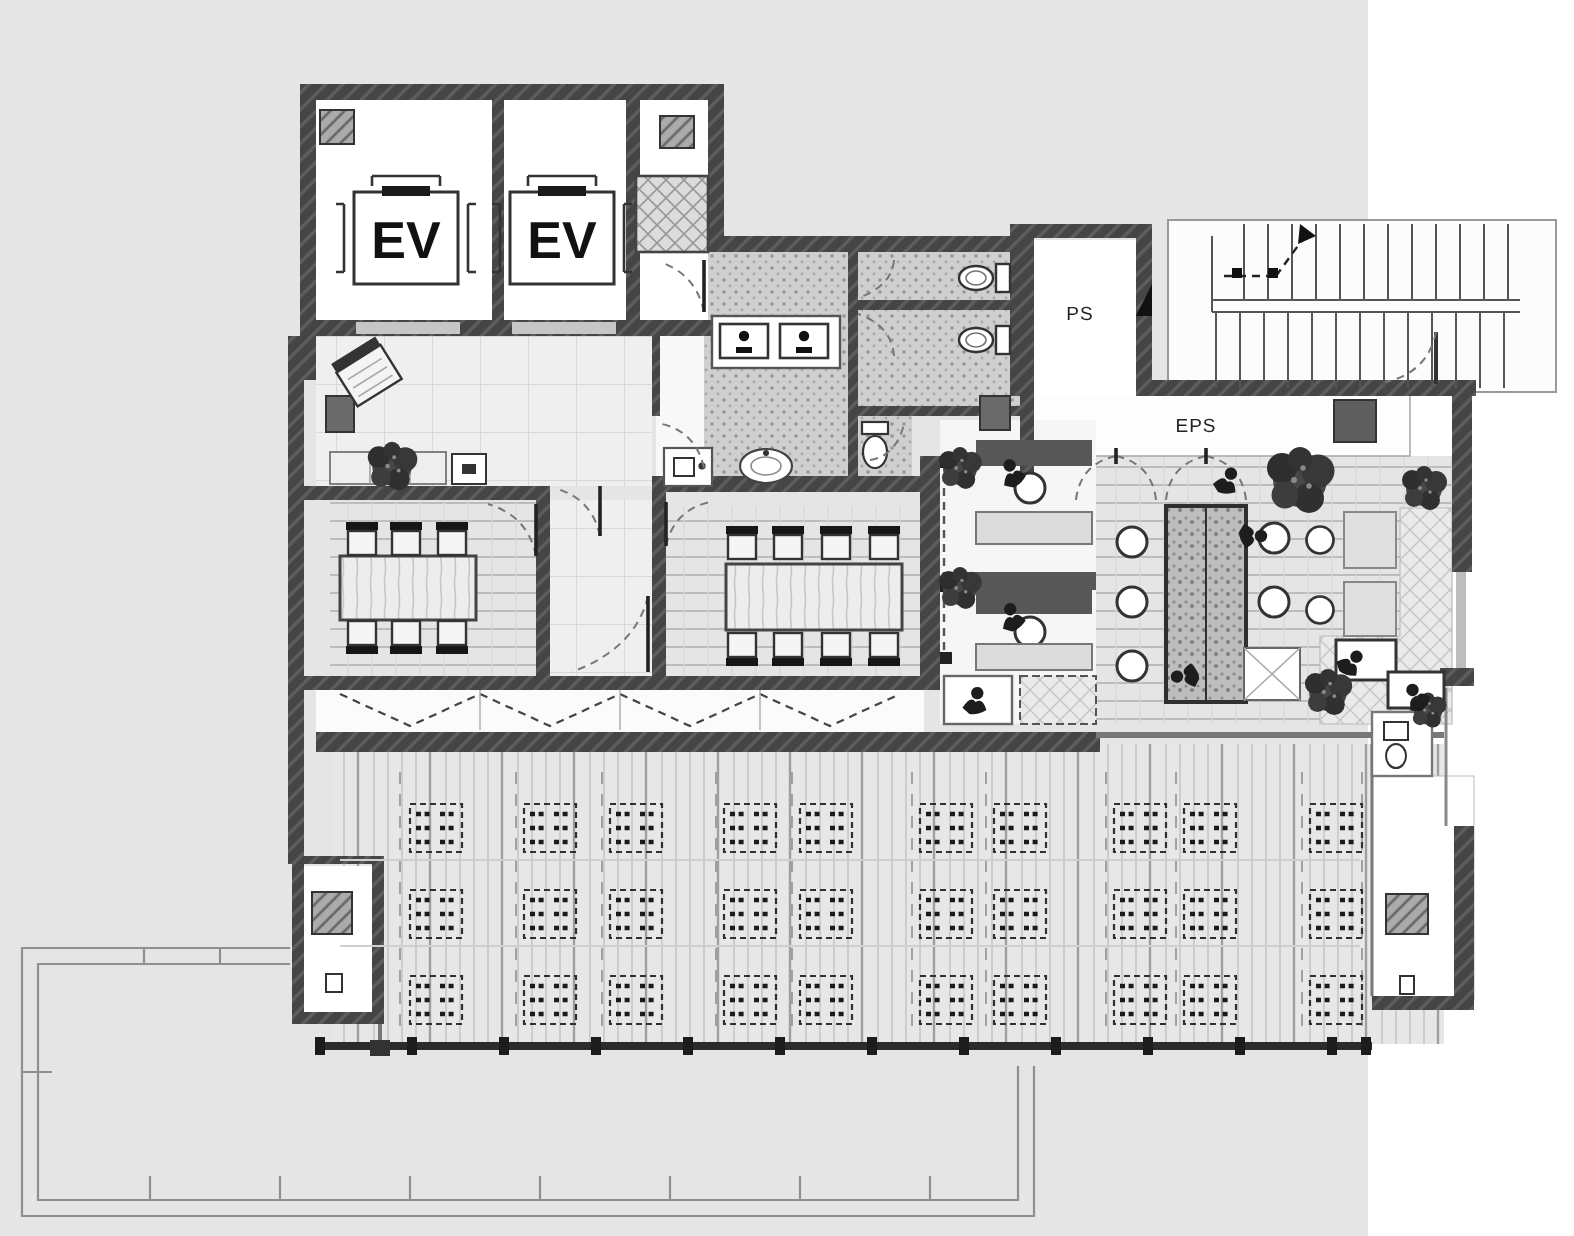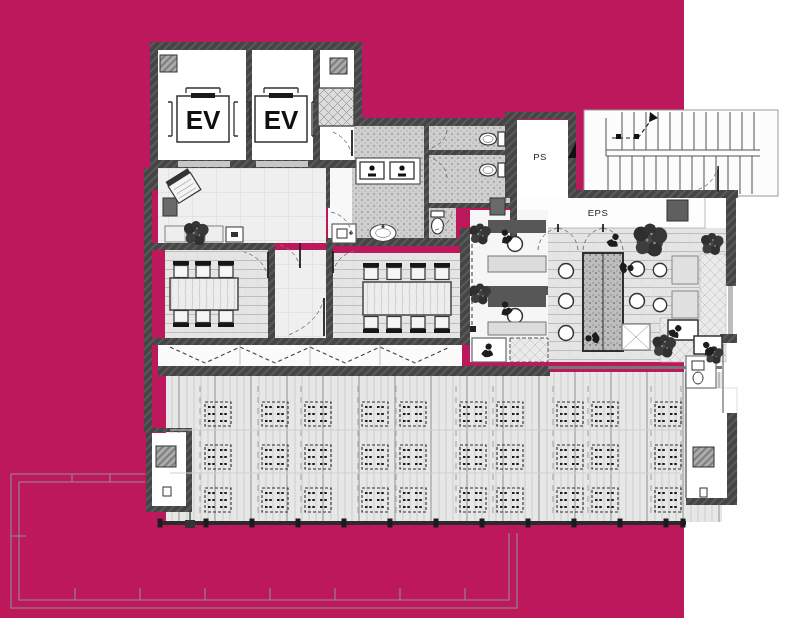--- a/index.html
+++ b/index.html
@@ -1,17 +1,17 @@
 <!DOCTYPE html>
 <html><head>
 <meta charset="utf-8">
 <style>
   html,body{margin:0;padding:0;background:#ffffff;}
   body{width:787px;height:618px;overflow:hidden;font-family:"Liberation Sans",sans-serif;}
-  .stage{position:relative;width:684px;height:618px;background:#be185d;}
+  .stage{position:relative;width:684px;height:618px;background:#e5e5e5;}
   svg{display:block;}
   text{font-family:"Liberation Sans",sans-serif;}
   .ev-label{font-size:26px;font-weight:bold;fill:#111;}
   .shaft-label{font-size:9.5px;fill:#222;letter-spacing:0.5px;}
 </style>
 </head>
 <body>
 
 <div class="stage">
 <svg width="787" height="618" viewBox="0 0 787 618">

